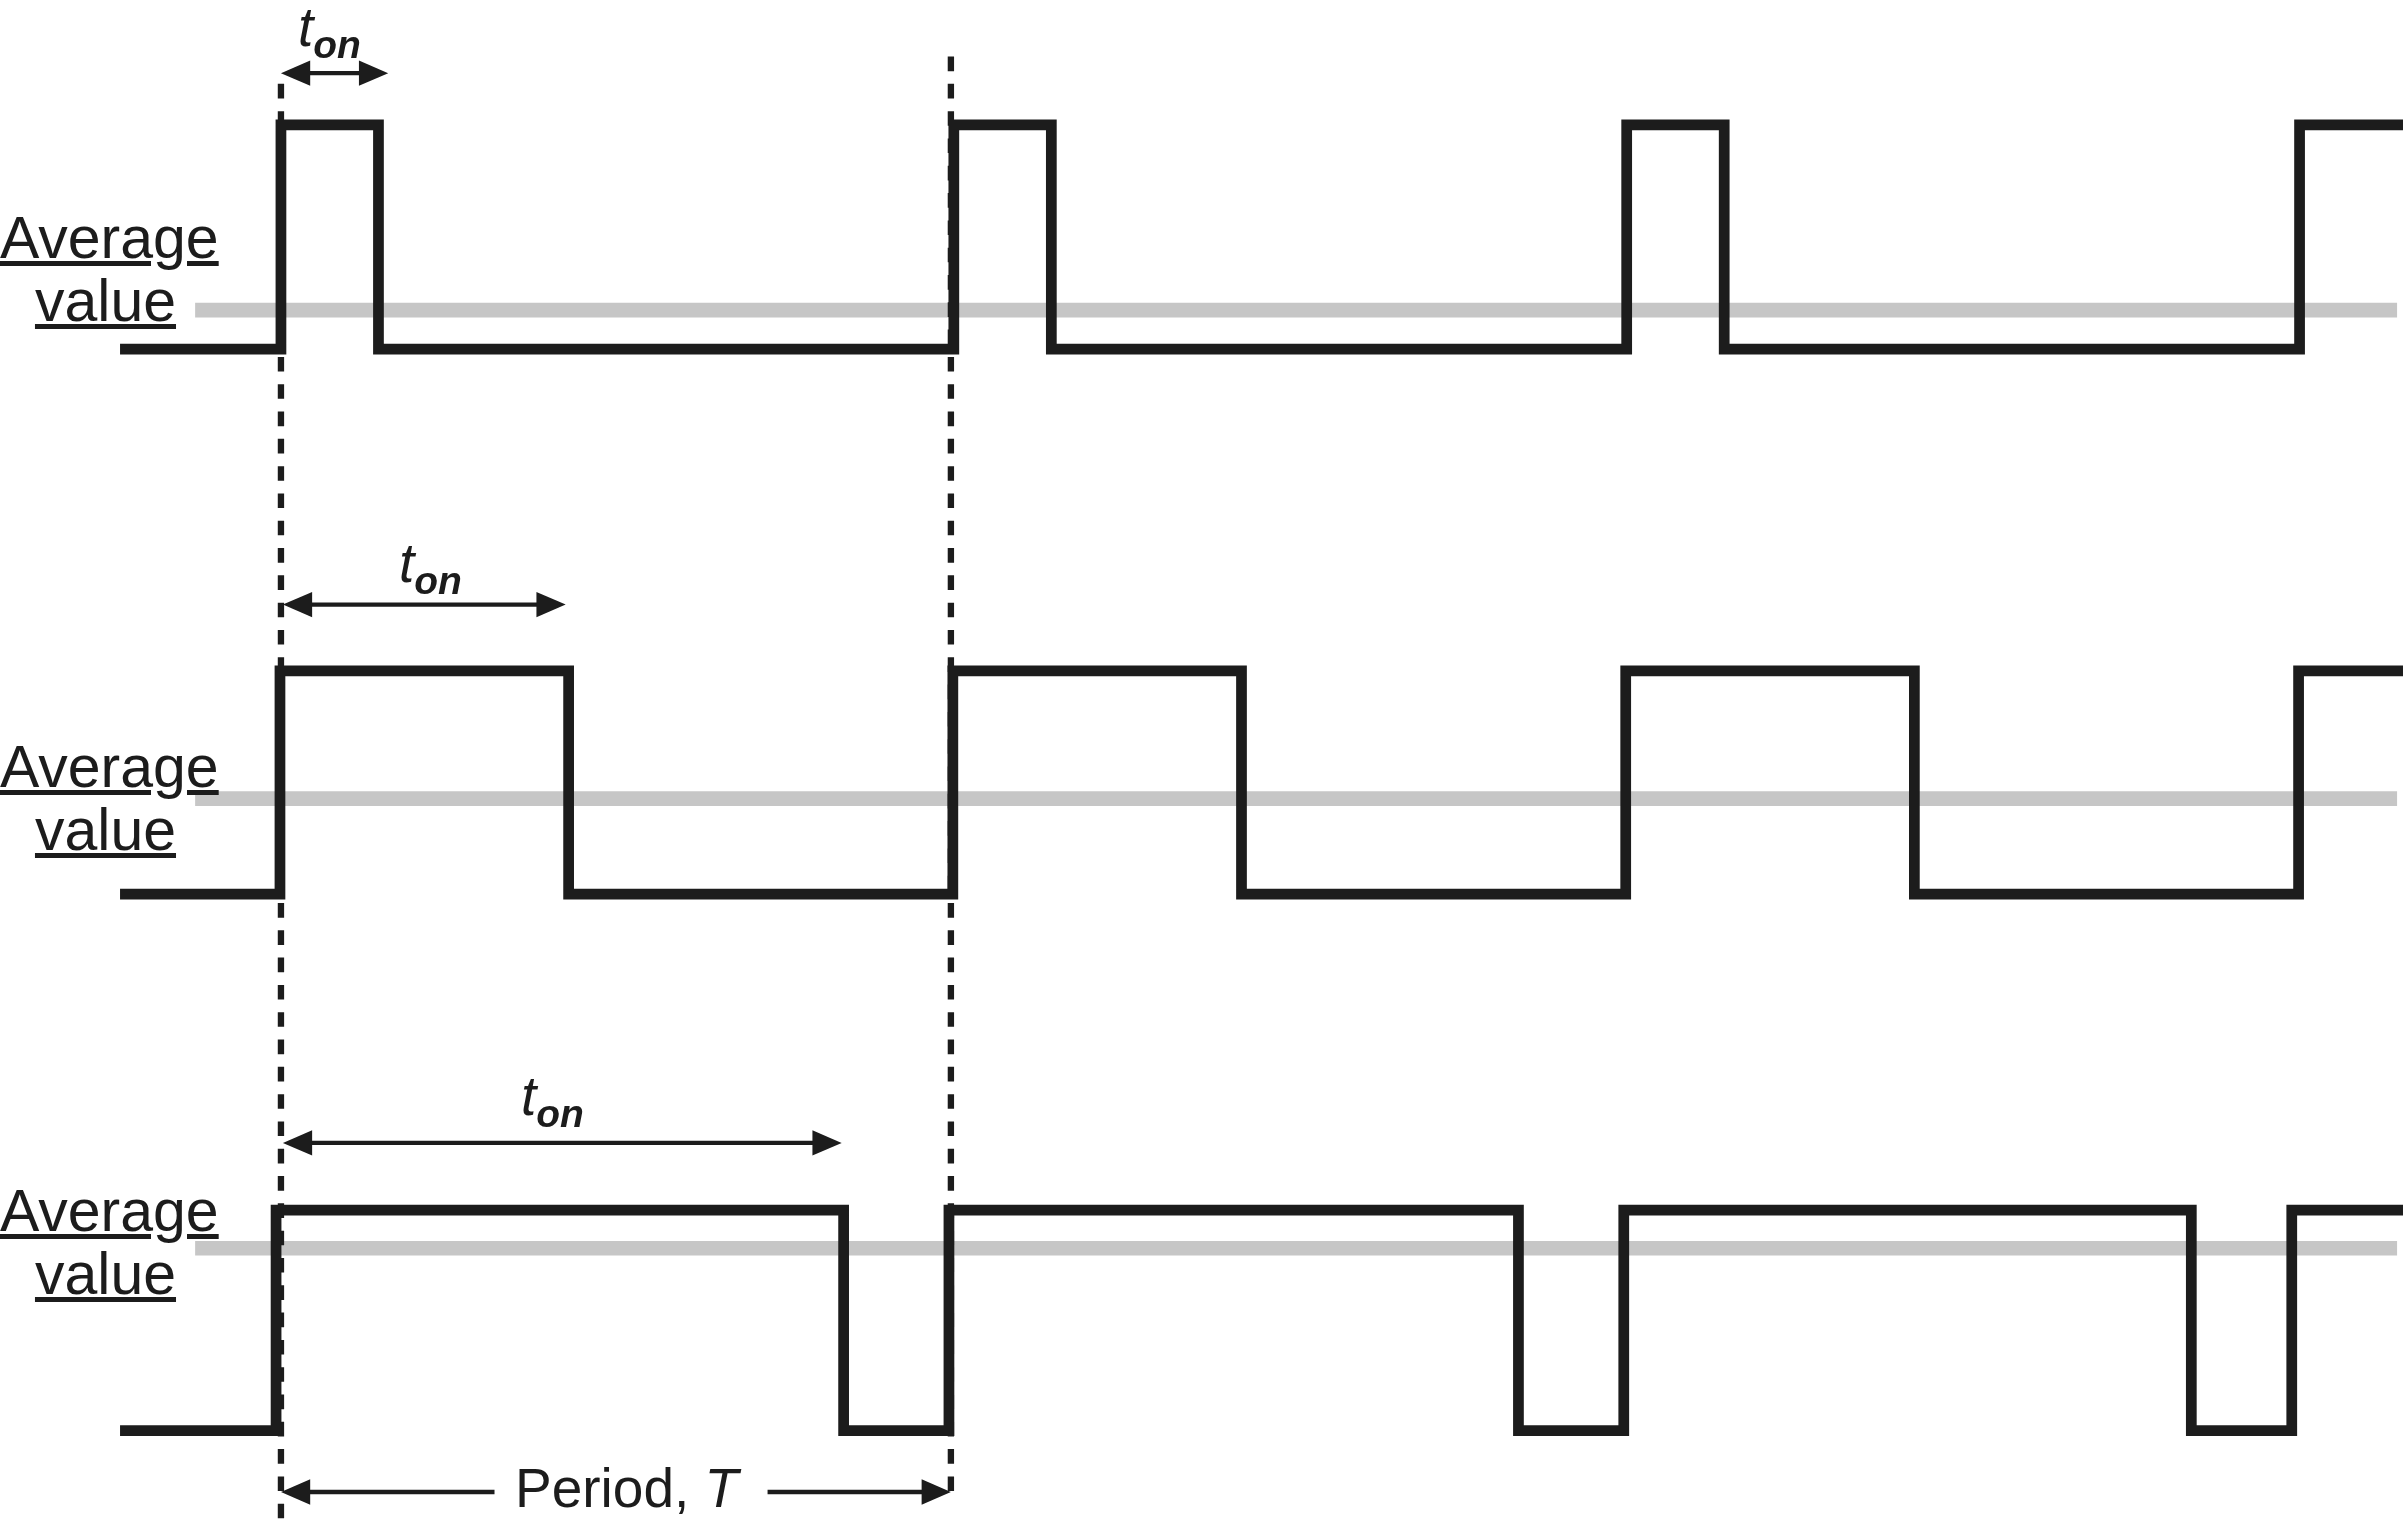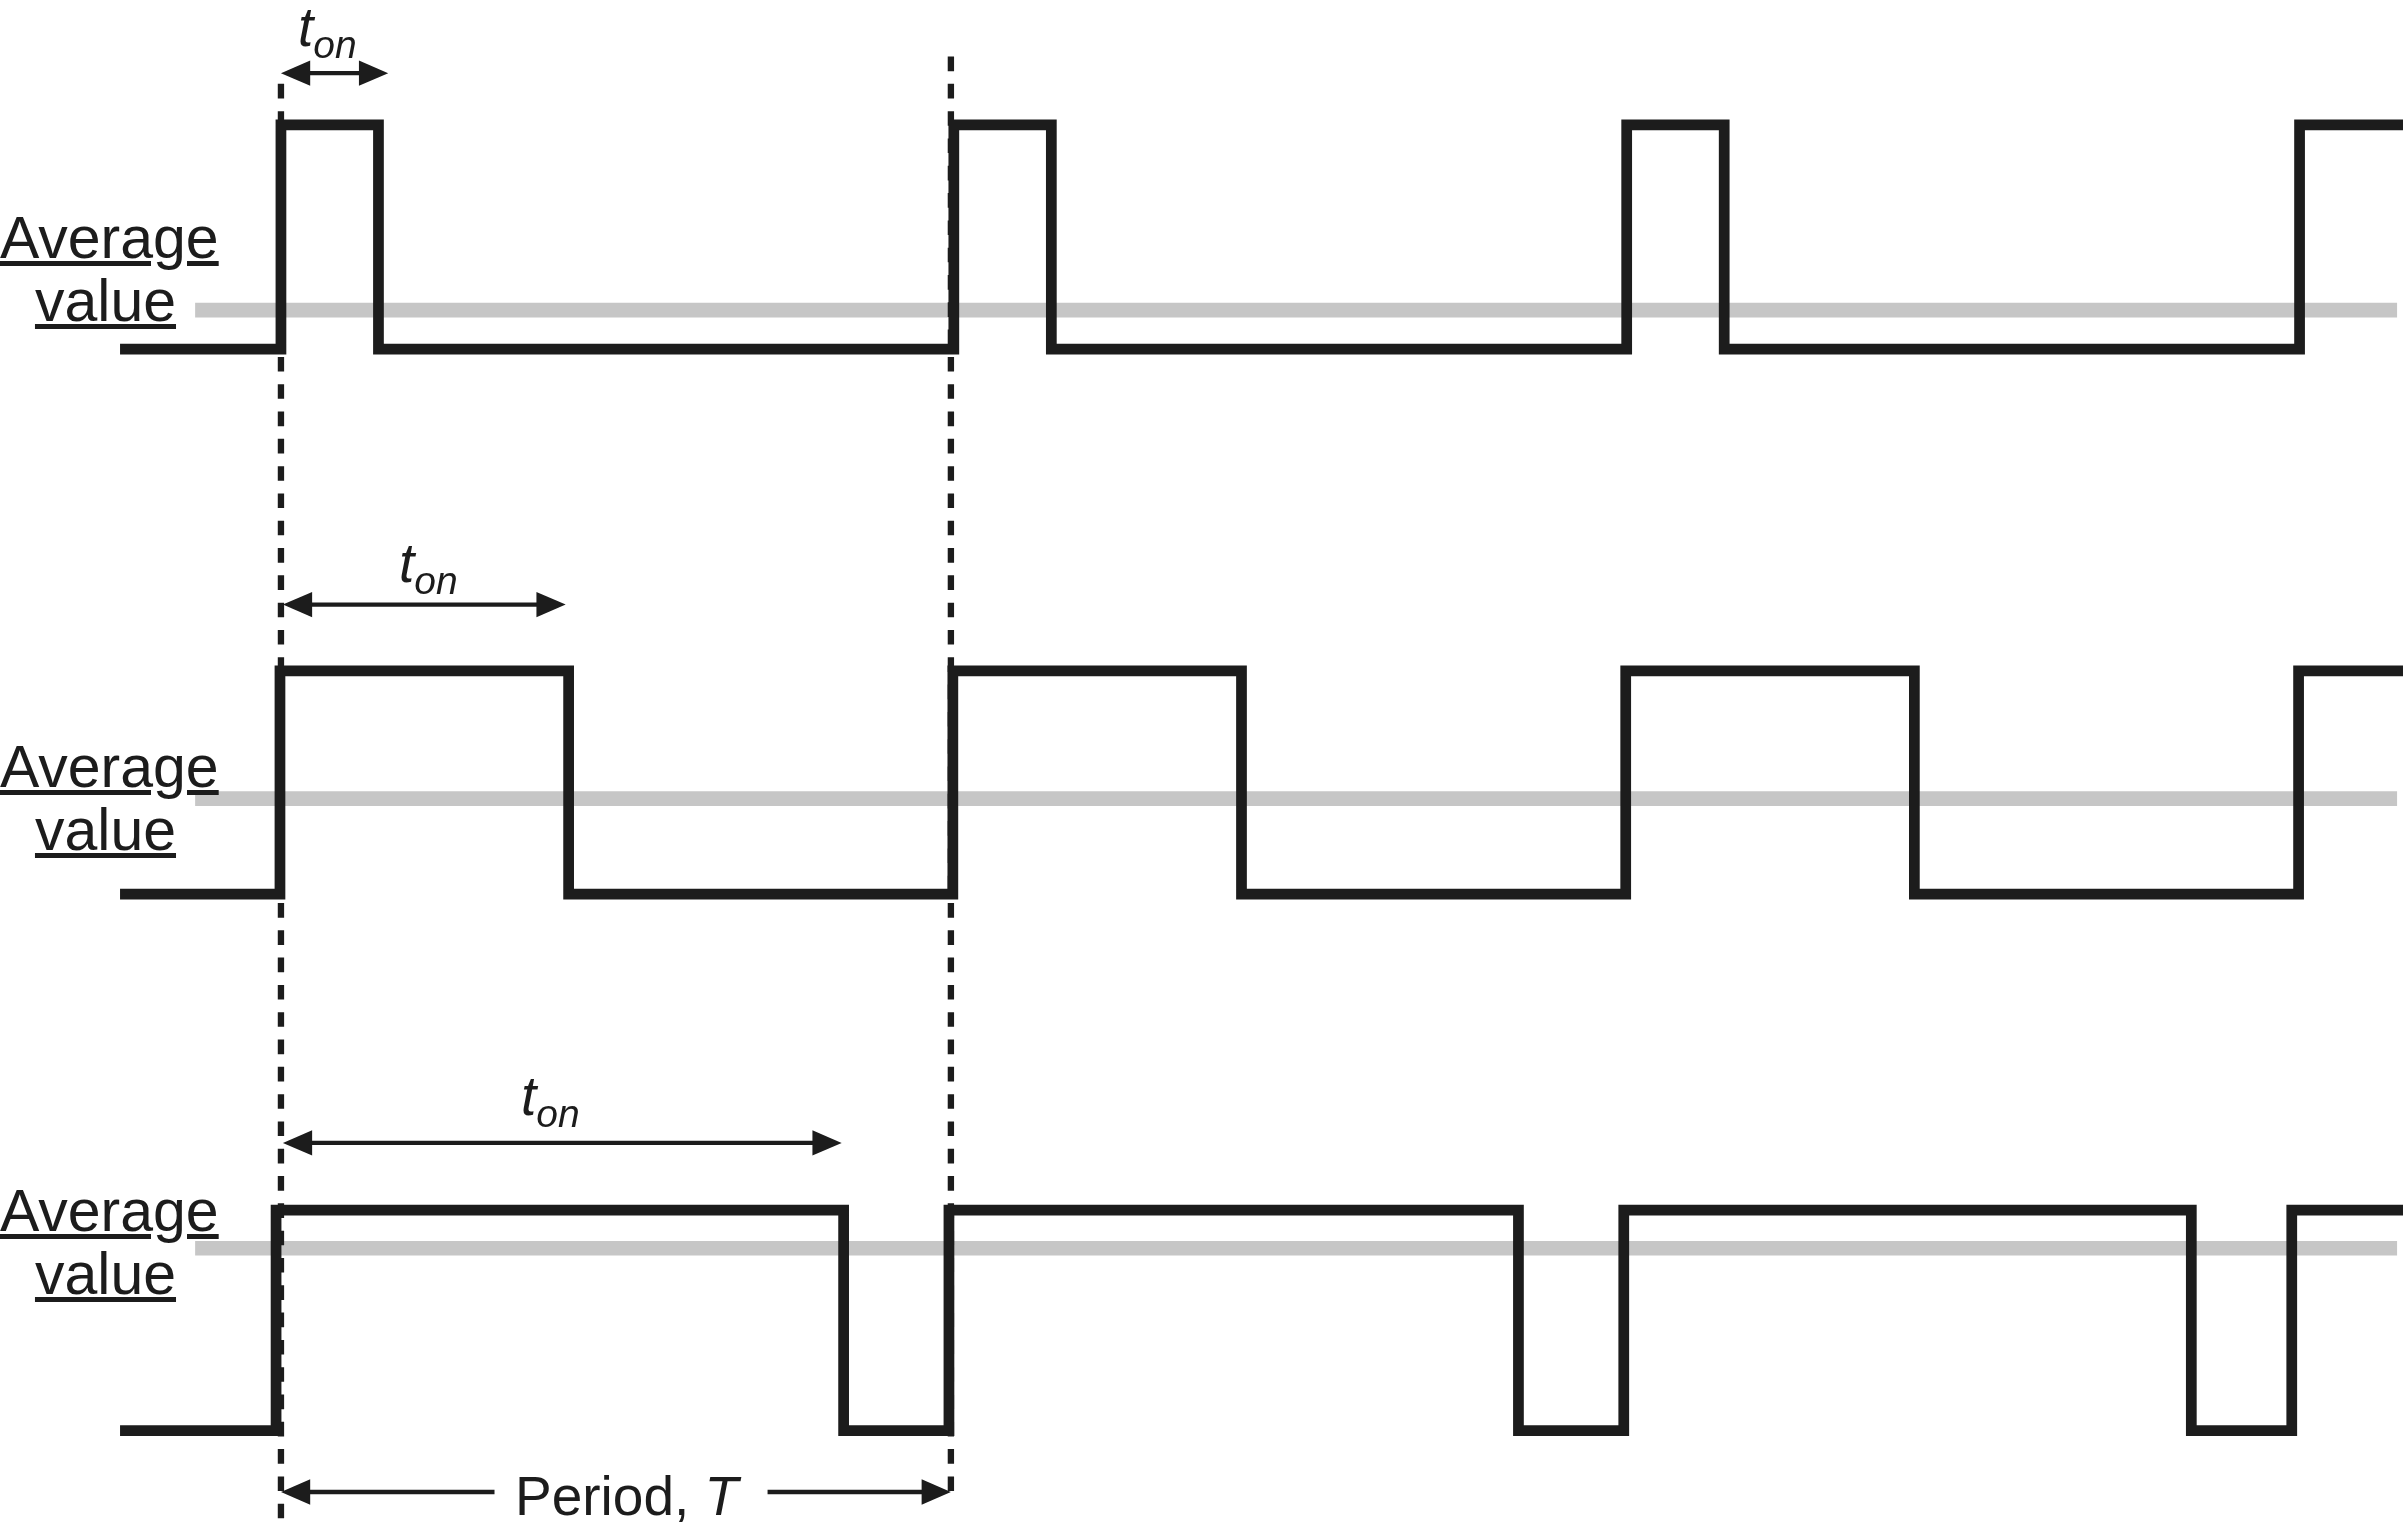--- a/index.html
+++ b/index.html
@@ -23,27 +23,27 @@
     font-size:55px;line-height:62px;
     font-style:italic;
     color:#1c1c1c;
     white-space:nowrap;
   }
   .ton-label .tsub{
     font-size:39px;
     font-style:italic;
     vertical-align:-11.7px;
     letter-spacing:0px;
+    font-weight:bold;
   }
   .period-label{
     position:absolute;left:515px;top:1459px;
     font-size:55px;line-height:59px;
     color:#1c1c1c;
     white-space:nowrap;
-    margin-top:8px;
   }
   .period-label .psym{font-style:italic;}
 </style>
 </head>
 <body>
 
 <div class="canvas">
 
   <svg id="wave-svg" width="2404" height="1532" viewBox="0 0 2465 1571">
     <g id="avg-lines">

